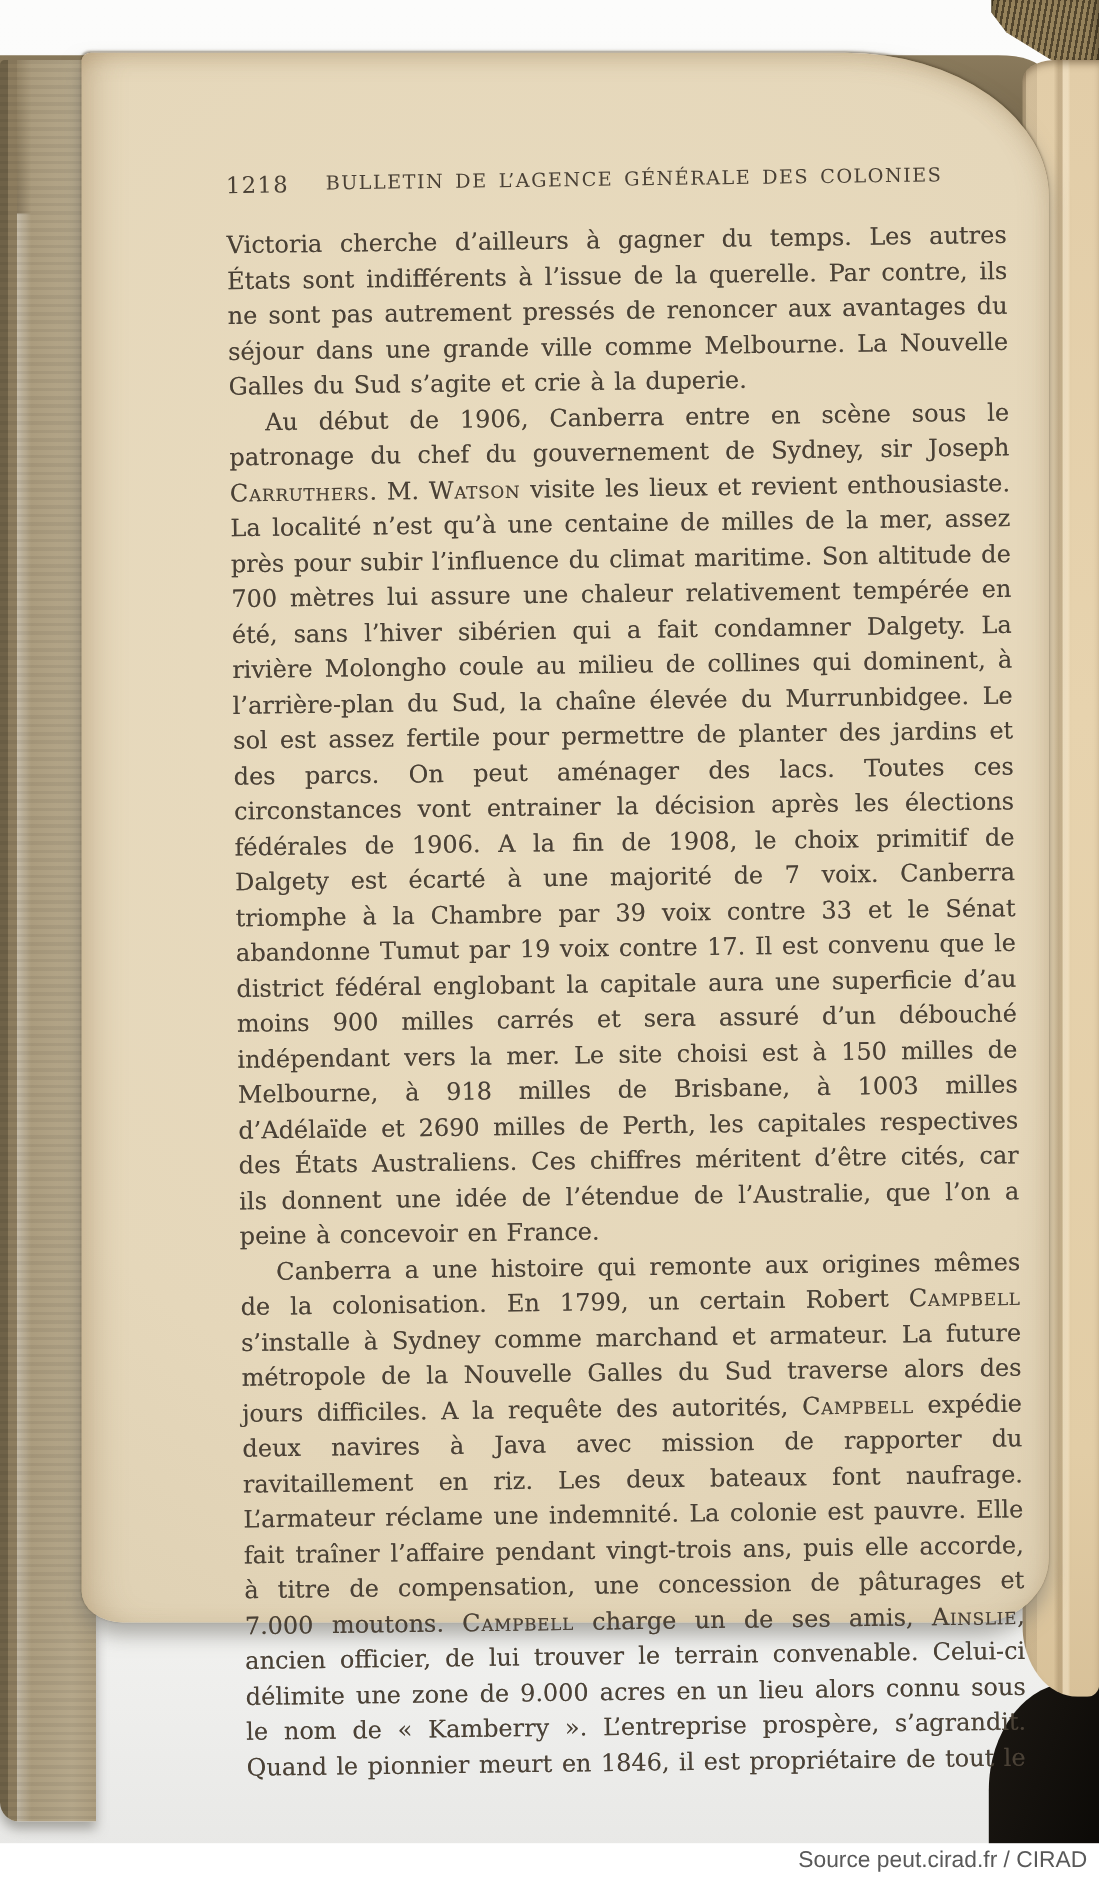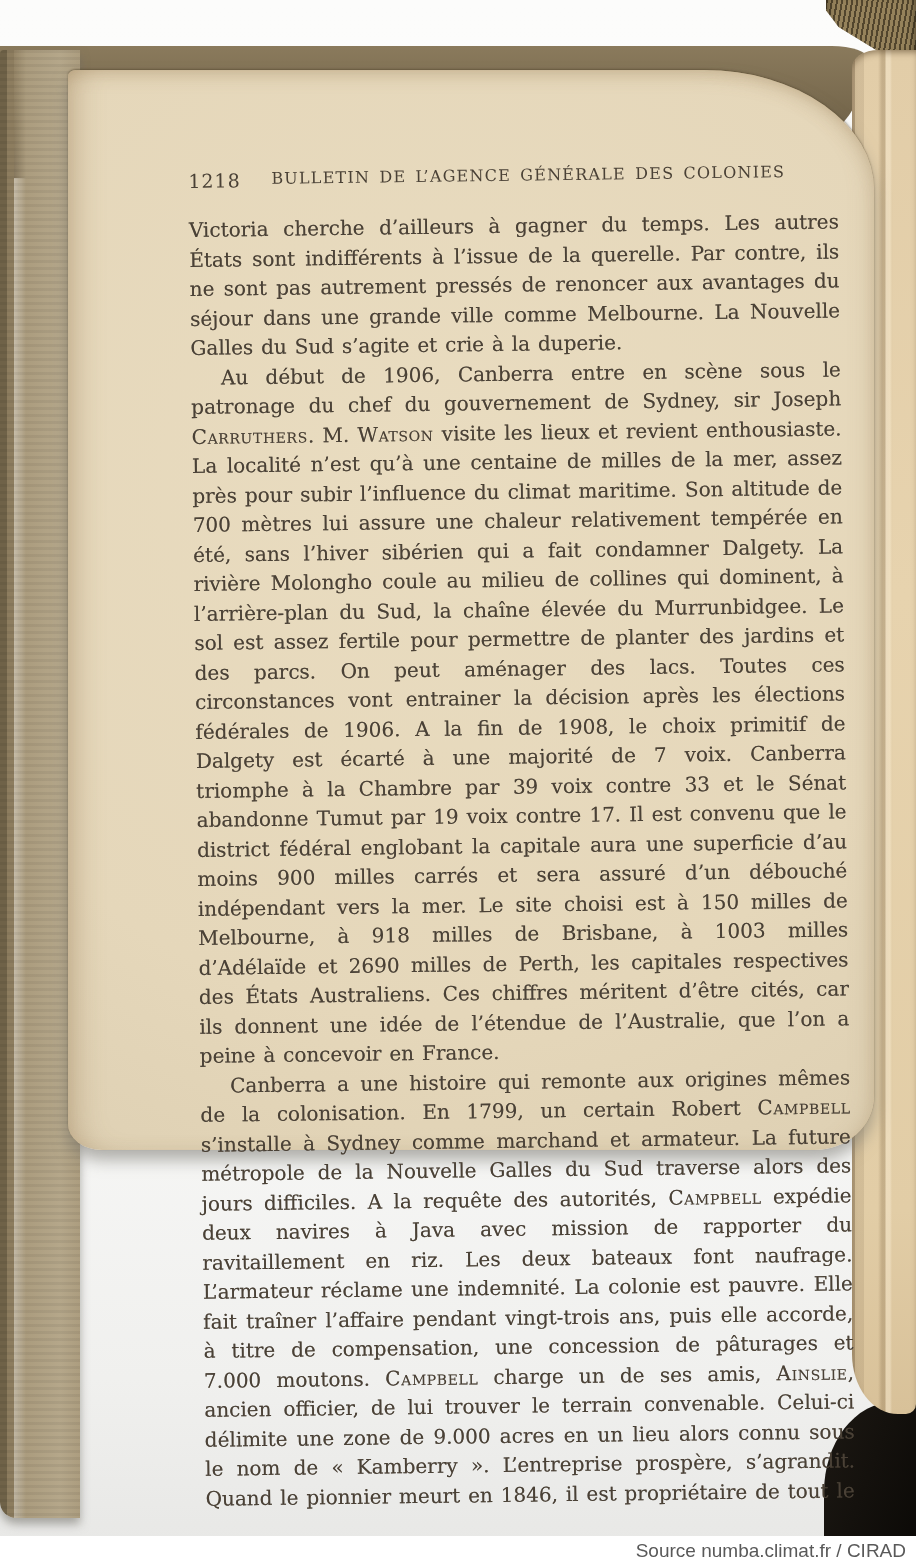--- a/index.html
+++ b/index.html
@@ -35,21 +35,21 @@
 
   
   .left-stack{position:absolute;left:0;top:50px;width:80px;height:1468px;
     background:
       repeating-linear-gradient(to bottom, rgba(0,0,0,.055) 0 3px, rgba(0,0,0,0) 3px 7px),
       linear-gradient(to right,#6f6248 0 7px,#8d7d5f 7px 14px,#a1917298 14px,#ab9c7e 26px,#b5a78a 60px,#ac9d7f 100%);
     border-radius:4px 0 0 16px;
     box-shadow:0 6px 10px rgba(110,108,100,.55);}
 
   
-  .page{position:absolute;left:68px;top:70px;width:806px;height:1080px;
+  .page{position:absolute;left:68px;top:44px;width:806px;height:1308px;
     background:
       radial-gradient(ellipse 120% 90% at 45% 38%, #e9dcc0 0%, #e5d7ba 55%, #ddcfb2 85%, #d7c7a8 100%);
     border-radius:8px 170px 60px 34px / 6px 120px 54px 26px;
     box-shadow:
       inset 24px 0 30px -18px rgba(140,110,70,.4),
       inset -14px 0 24px -14px rgba(150,120,80,.35),
       inset 0 14px 20px -12px rgba(150,120,80,.35),
       0 10px 16px rgba(118,116,110,.55),
       0 -1px 2px rgba(80,65,40,.55);}
 
@@ -93,16 +93,16 @@
       </div>
       <div class="page-body">
           <p class="para"><span>Victoria cherche d’ailleurs à gagner du temps. Les autres États sont indifférents à l’issue de la querelle. Par contre, ils ne sont pas autrement pressés de renoncer aux avantages du séjour dans une grande ville comme Melbourne. La Nouvelle Galles du Sud s’agite et crie à la duperie.</span></p>
           <p class="para indent"><span>Au début de 1906, Canberra entre en scène sous le patronage du chef du gouvernement de Sydney, sir Joseph </span><span class="sc">Carruthers</span><span>. M. </span><span class="sc">Watson</span><span> visite les lieux et revient enthousiaste. La localité n’est qu’à une centaine de milles de la mer, assez près pour subir l’influence du climat maritime. Son altitude de 700 mètres lui assure une chaleur relativement tempérée en été, sans l’hiver sibérien qui a fait condamner Dalgety. La rivière Molongho coule au milieu de collines qui dominent, à l’arrière-plan du Sud, la chaîne élevée du Murrunbidgee. Le sol est assez fertile pour permettre de planter des jardins et des parcs. On peut aménager des lacs. Toutes ces circonstances vont entrainer la décision après les élections fédérales de 1906. A la fin de 1908, le choix primitif de Dalgety est écarté à une majorité de 7 voix. Canberra triomphe à la Chambre par 39 voix contre 33 et le Sénat abandonne Tumut par 19 voix contre 17. Il est convenu que le district fédéral englobant la capitale aura une superficie d’au moins 900 milles carrés et sera assuré d’un débouché indépendant vers la mer. Le site choisi est à 150 milles de Melbourne, à 918 milles de Brisbane, à 1003 milles d’Adélaïde et 2690 milles de Perth, les capitales respectives des États Australiens. Ces chiffres méritent d’être cités, car ils donnent une idée de l’étendue de l’Australie, que l’on a peine à concevoir en France.</span></p>
           <p class="para indent"><span>Canberra a une histoire qui remonte aux origines mêmes de la colonisation. En 1799, un certain Robert </span><span class="sc">Campbell</span><span> s’installe à Sydney comme marchand et armateur. La future métropole de la Nouvelle Galles du Sud traverse alors des jours difficiles. A la requête des autorités, </span><span class="sc">Campbell</span><span> expédie deux navires à Java avec mission de rapporter du ravitaillement en riz. Les deux bateaux font naufrage. L’armateur réclame une indemnité. La colonie est pauvre. Elle fait traîner l’affaire pendant vingt-trois ans, puis elle accorde, à titre de compensation, une concession de pâturages et 7.000 moutons. </span><span class="sc">Campbell</span><span> charge un de ses amis, </span><span class="sc">Ainslie</span><span>, ancien officier, de lui trouver le terrain convenable. Celui-ci délimite une zone de 9.000 acres en un lieu alors connu sous le nom de « Kamberry ». L’entreprise prospère, s’agrandit. Quand le pionnier meurt en 1846, il est propriétaire de tout le</span></p>
         </div>
     </div>
   </div>
 
   <div class="footer-bar">
-    <span>Source numba.climat.fr / CIRAD</span>
+    <span>Source peut.cirad.fr / CIRAD</span>
   </div>
 
 </div>
 
 </body></html>

